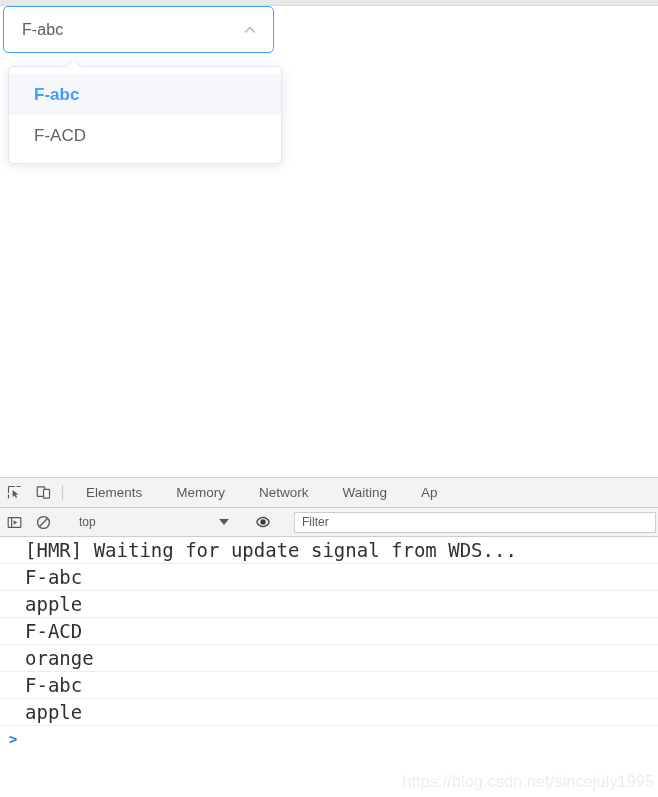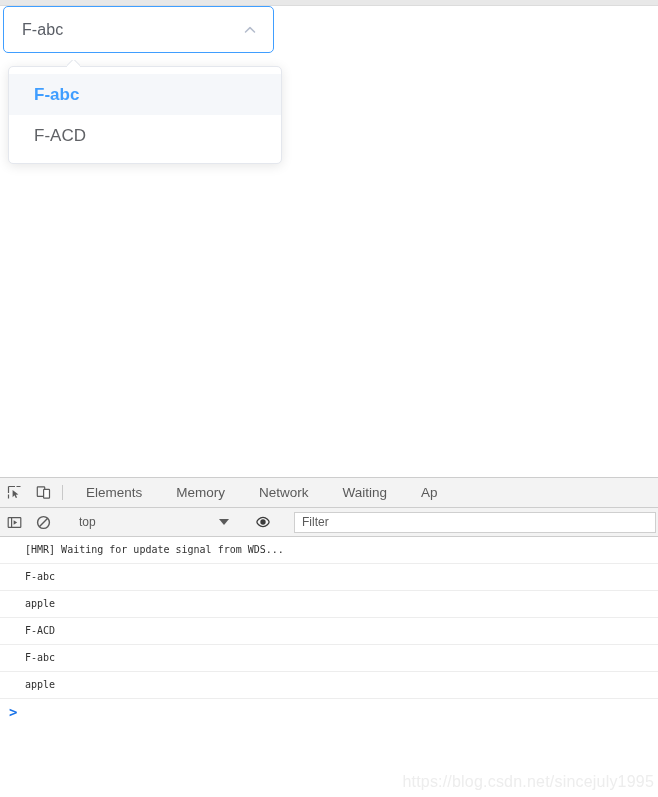--- a/index.html
+++ b/index.html
@@ -242,21 +242,21 @@
     flex: 1 1 auto;
     background: #ffffff;
     overflow: hidden;
     position: relative;
   }
 
   .console-row {
     border-bottom: 1px solid #ededed;
     padding: 4px 0 4px 25px;
     font-family: "DejaVu Sans Mono", "Liberation Mono", monospace;
-    font-size: 10px;
+    font-size: 19px;
     line-height: 18px;
     color: #303030;
     min-height: 26px;
     white-space: pre-wrap;
     word-break: break-all;
   }
 
   .console-row a.clink {
     color: #222222;
     text-decoration: underline;
@@ -382,20 +382,21 @@
   </div>
 
   <div class="console-body">
 
     <div class="console-row">[HMR] Waiting for update signal from WDS...</div>
 
 
     <div class="console-row">F-abc</div>
     <div class="console-row">apple</div>
     <div class="console-row">F-ACD</div>
+    <div class="console-row">orange</div>
     <div class="console-row">F-abc</div>
     <div class="console-row">apple</div>
 
     <div class="prompt-row">
       <span class="prompt-chevron">&gt;</span>
     </div>
 
     <div class="watermark">https://blog.csdn.net/sincejuly1995</div>
   </div>
 

